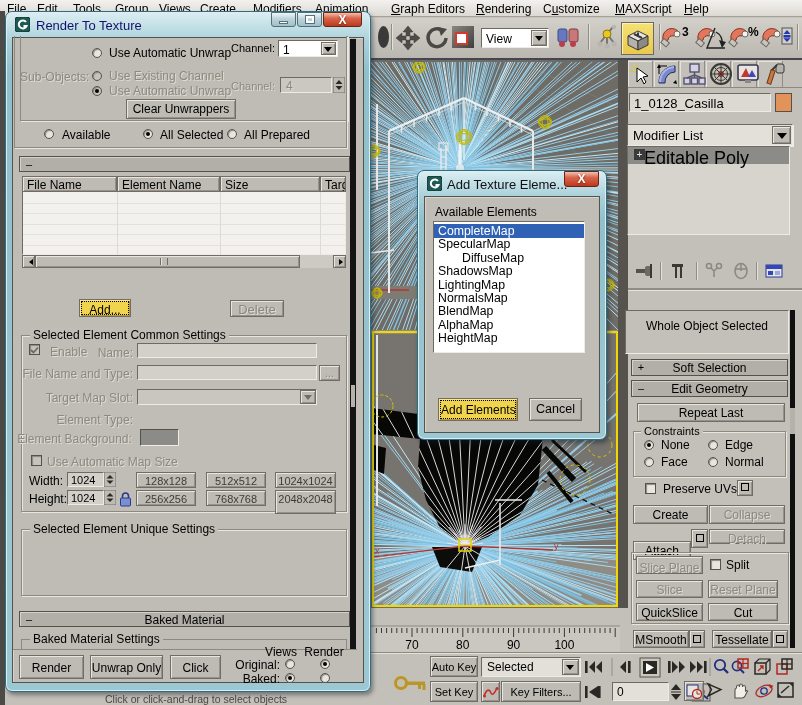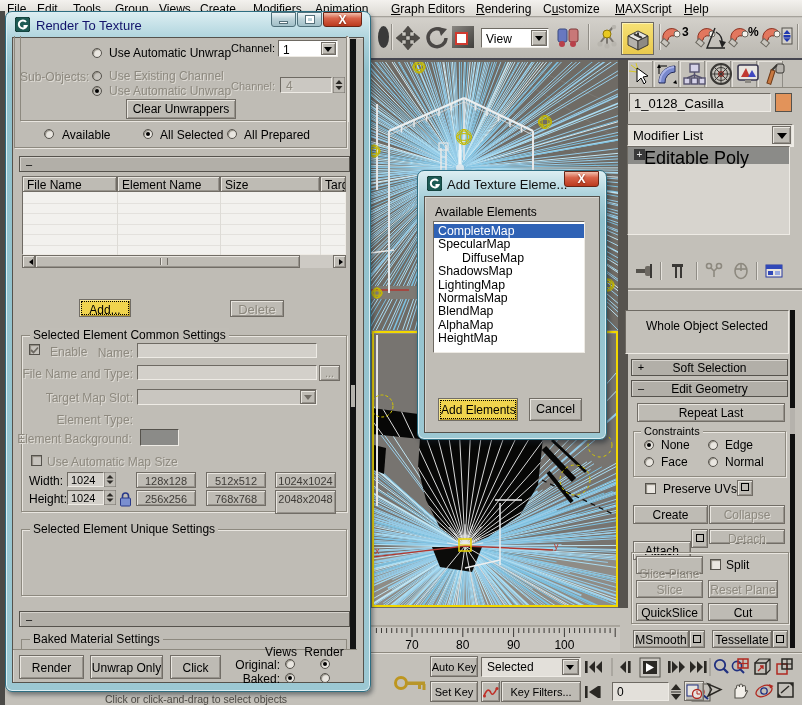--- a/index.html
+++ b/index.html
@@ -1007,21 +1007,21 @@
     <div style="width:8px;height:8px;border:1.5px solid #000;margin:2px auto 0"></div>
   </div>
 <div class="ab btn" style="left:633px;top:505px;width:75px;height:19px;font-size:12px;padding-top:2px">Create</div>
 <div class="ab btn dis" style="left:709px;top:505px;width:76px;height:19px;font-size:12px;padding-top:2px">Collapse</div>
 <div class="ab btn" style="left:633px;top:541px;width:58px;height:19px;font-size:12px;padding-top:2px">Attach</div>
 <div class="ab btn" style="left:691px;top:529px;width:17px;height:19px">
     <div style="width:8px;height:8px;border:1.5px solid #000;margin:4px auto 0"></div>
   </div>
 <div class="ab btn dis" style="left:709px;top:529px;width:76px;height:15px;font-size:12px;padding-top:2px">Detach</div>
 <div class="ab grp" style="left:631px;top:552px;width:158px;height:72px"></div>
-<div class="ab btn dis" style="left:636px;top:556px;width:67px;height:18px;font-size:12px;padding-top:10px">Slice Plane</div>
+<div class="ab btn dis" style="left:636px;top:556px;width:67px;height:18px;font-size:12px;padding-top:4px">Slice Plane</div>
 <span class="chk" style="left:710px;top:559px"></span>
 <div class="ab" style="left:726px;top:558px;font-size:12px">Split</div>
 <div class="ab btn dis" style="left:636px;top:580px;width:67px;height:18px;font-size:12px;padding-top:2px">Slice</div>
 <div class="ab btn dis" style="left:708px;top:580px;width:70px;height:18px;font-size:12px;padding-top:2px">Reset Plane</div>
 <div class="ab btn" style="left:636px;top:603px;width:67px;height:18px;font-size:12px;padding-top:2px">QuickSlice</div>
 <div class="ab btn" style="left:708px;top:603px;width:70px;height:18px;font-size:12px;padding-top:2px">Cut</div>
 <div class="ab btn" style="left:633px;top:630px;width:56px;height:18px;font-size:12px;padding-top:2px">MSmooth</div>
 <div class="ab btn" style="left:689px;top:630px;width:16px;height:18px">
     <div style="width:8px;height:8px;border:1.5px solid #000;margin:4px auto 0"></div>
   </div>
@@ -1321,20 +1321,21 @@
 <div class="ab btn" style="left:206px;top:490px;width:60px;height:16px;font-size:11px;padding-top:2px;color:#3f3c38">768x768</div>
 <div class="ab btn" style="left:275px;top:490px;width:61px;height:24px;font-size:11px;padding-top:2px;color:#3f3c38">2048x2048</div>
 <svg class="ab" style="left:119px;top:492px" width="13" height="15">
     <rect x="1.5" y="6" width="10" height="8" rx="1" fill="#7a8fd0" stroke="#2a3a8a"></rect>
     <path d="M3.5 6 V4 a3 3 0 0 1 6 0 V6" fill="none" stroke="#2a3a8a" stroke-width="1.6"></path>
   </svg>
 <div class="ab grp" style="left:21px;top:529px;width:326px;height:67px"></div>
 <div class="ab" style="left:30px;top:522px;font-size:12px;background:#bfbcb5;padding:0 3px">Selected Element Unique Settings</div>
 <div class="ab roll" style="left:19px;top:611px;width:331px;height:16px">
     <div class="rollbox">–</div>
+    <div style="margin-top:1px">Baked Material</div>
   </div>
 <div class="ab" style="left:21px;top:639px;width:326px;height:10px;border:1px solid #8d897f;border-bottom:none"></div>
 <div class="ab" style="left:30px;top:632px;font-size:12px;background:#bfbcb5;padding:0 3px">Baked Material Settings</div>
 <div class="ab btn" style="left:19px;top:655px;width:65px;height:24px;font-size:12px;padding-top:5px">Render</div>
 <div class="ab btn" style="left:90px;top:655px;width:73px;height:24px;font-size:12px;padding-top:5px">Unwrap Only</div>
 <div class="ab btn" style="left:170px;top:655px;width:51px;height:24px;font-size:12px;padding-top:5px">Click</div>
 <div class="ab" style="left:258px;top:645px;width:46px;text-align:center;font-size:12px">Views</div>
 <div class="ab" style="left:301px;top:645px;width:46px;text-align:center;font-size:12px">Render</div>
 <div class="ab" style="left:200px;top:658px;width:80px;text-align:right;font-size:12px">Original:</div>
 <div class="ab" style="left:200px;top:672px;width:80px;text-align:right;font-size:12px">Baked:</div>

